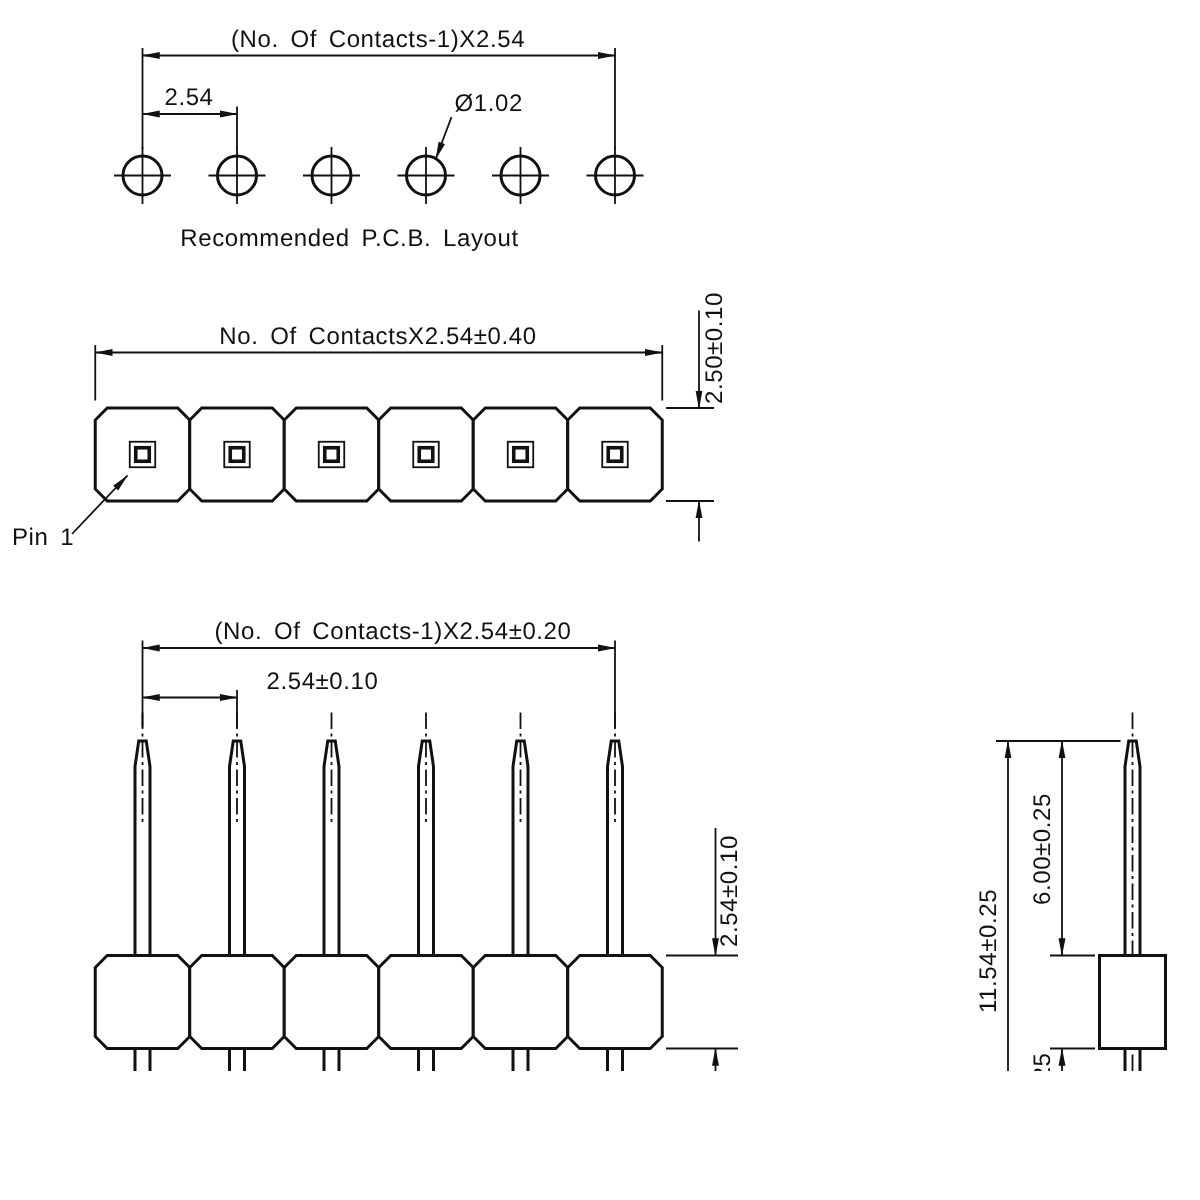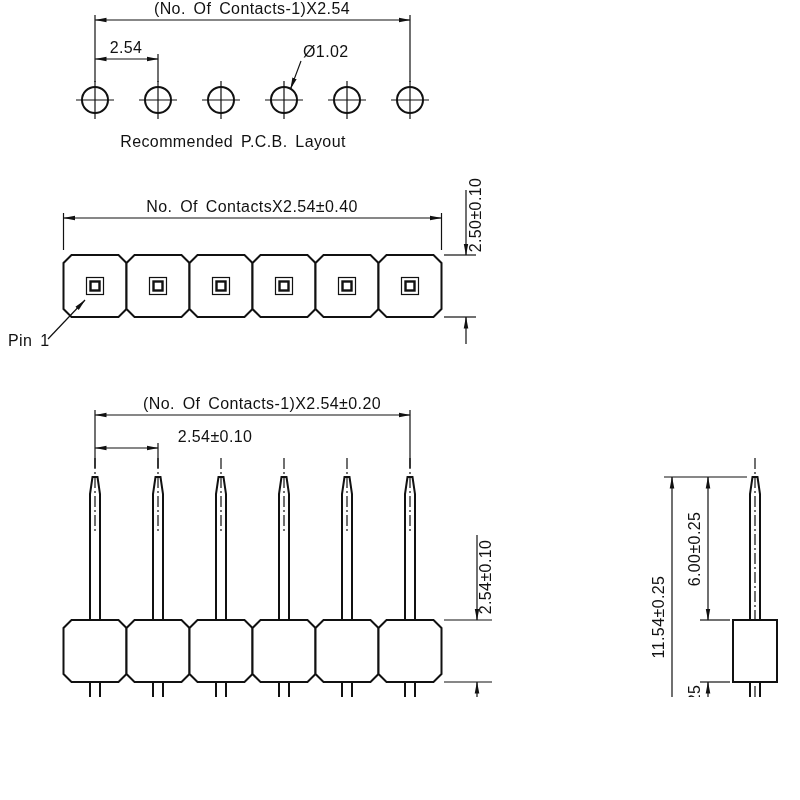--- a/index.html
+++ b/index.html
@@ -1,16 +1,16 @@
 <!DOCTYPE html>
 <html><head>
 <meta charset="utf-8">
 <style>
   html,body { margin:0; padding:0; background:#ffffff; }
-  .sheet { width:800px; height:697px; position:relative; background:#ffffff; overflow:hidden; }
+  .sheet { width:800px; height:697px; position:relative; background:#ffffff; overflow:hidden;margin-top:17px; }
   svg text {
     font-family:"Liberation Sans", sans-serif;
     font-size:16px;
     fill:#111111;
     letter-spacing:0.4px;
     word-spacing:3px;
   }
   .s2  { stroke:#111111; stroke-width:2;   fill:none; }
   .s2f { stroke:#111111; stroke-width:2;   fill:#ffffff; }
   .thin{ stroke:#111111; stroke-width:1.2; fill:none; }

